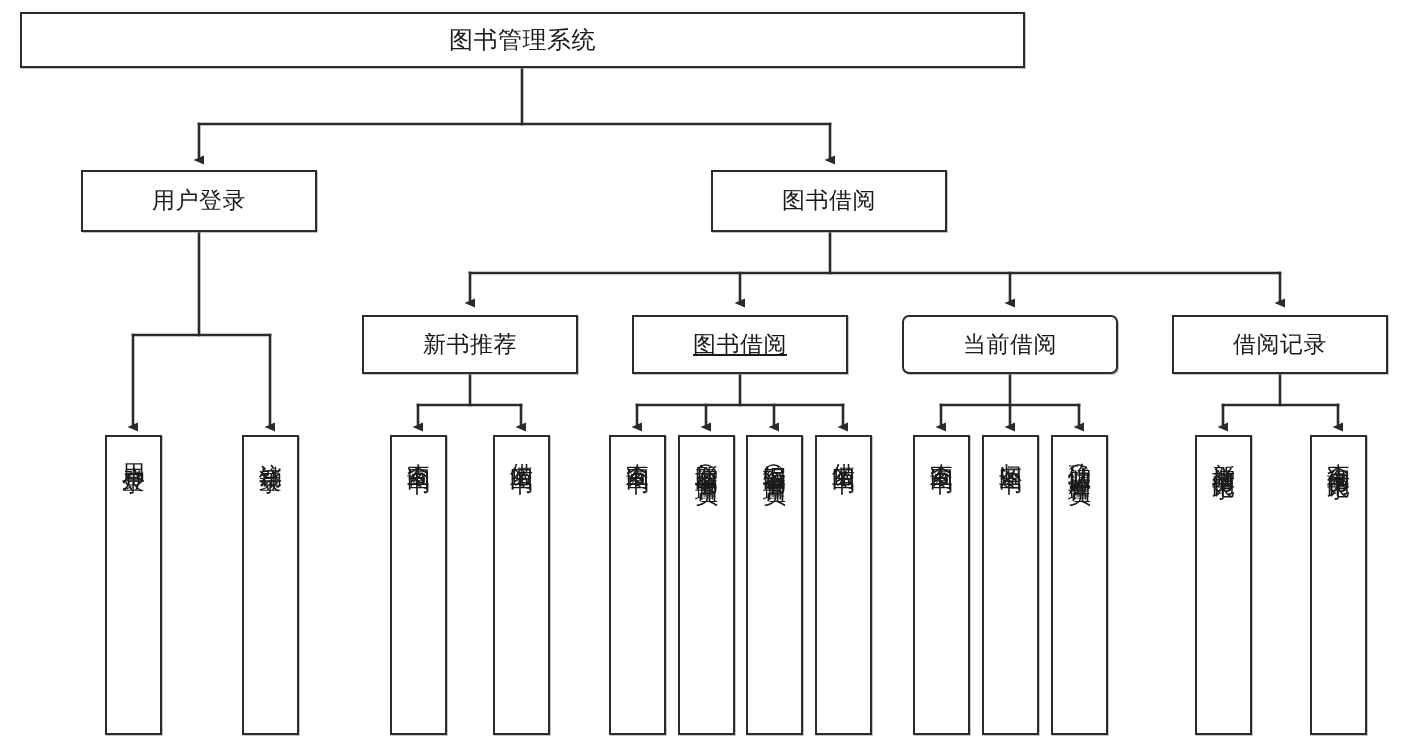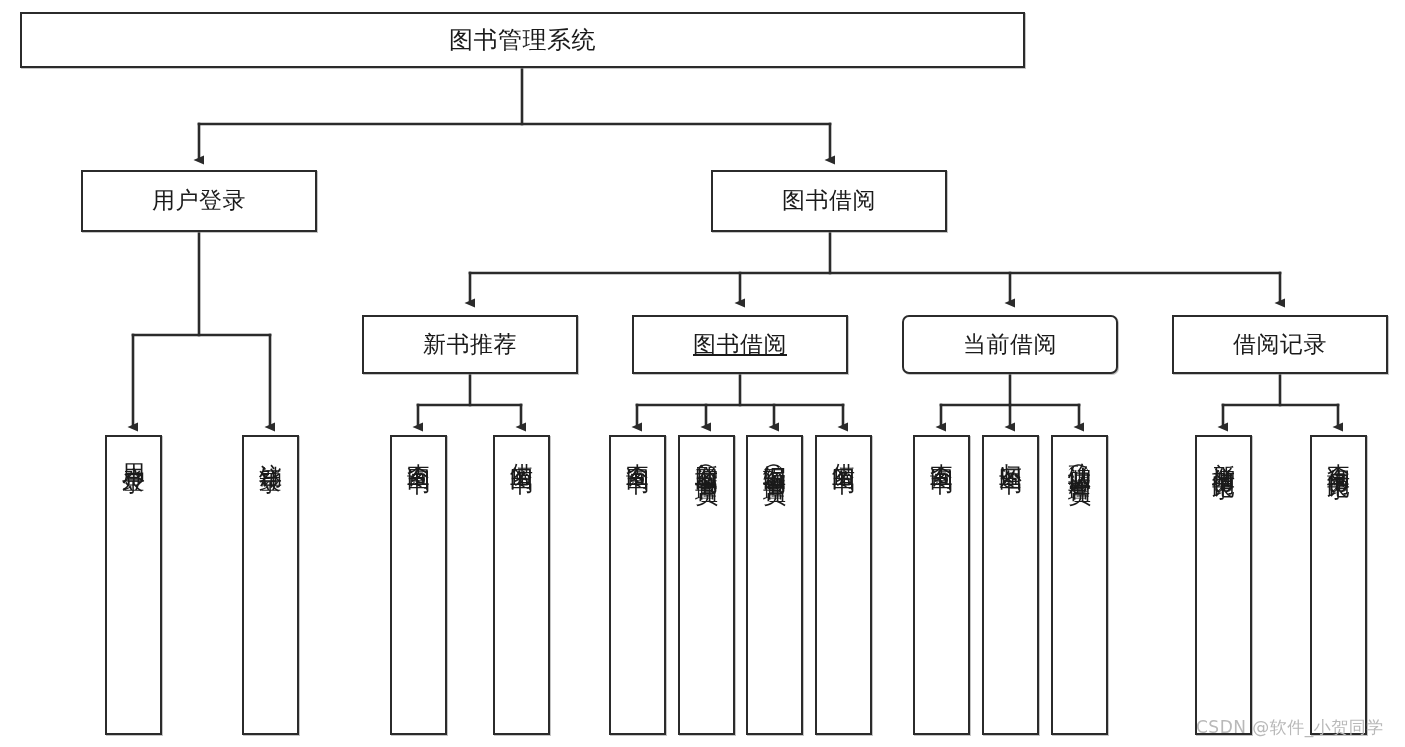--- a/index.html
+++ b/index.html
@@ -193,15 +193,14 @@
     <span class="label">确认归还（管理员）</span>
   </div>
 
   <div class="node vert" style="left:1195px; top:435px; width:57px; height:300px;">
     <span class="label">新增借阅记录</span>
   </div>
   <div class="node vert" style="left:1310px; top:435px; width:57px; height:300px;">
     <span class="label">查询借阅记录</span>
   </div>
 
-  <div class="watermark" style="left:1196px; top:716px;">CSDN @软件_小贺同学</div>
 
 </div>
 
 </body></html>

